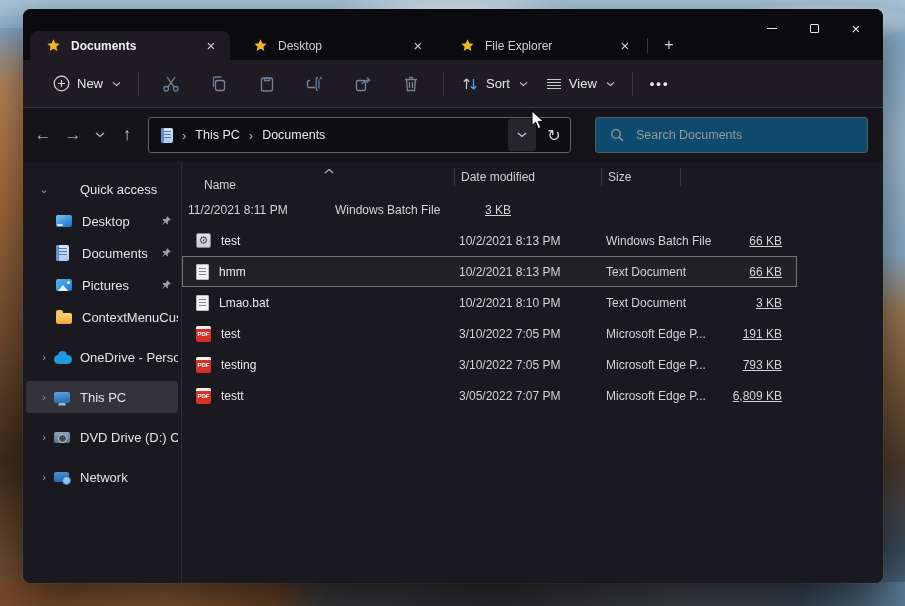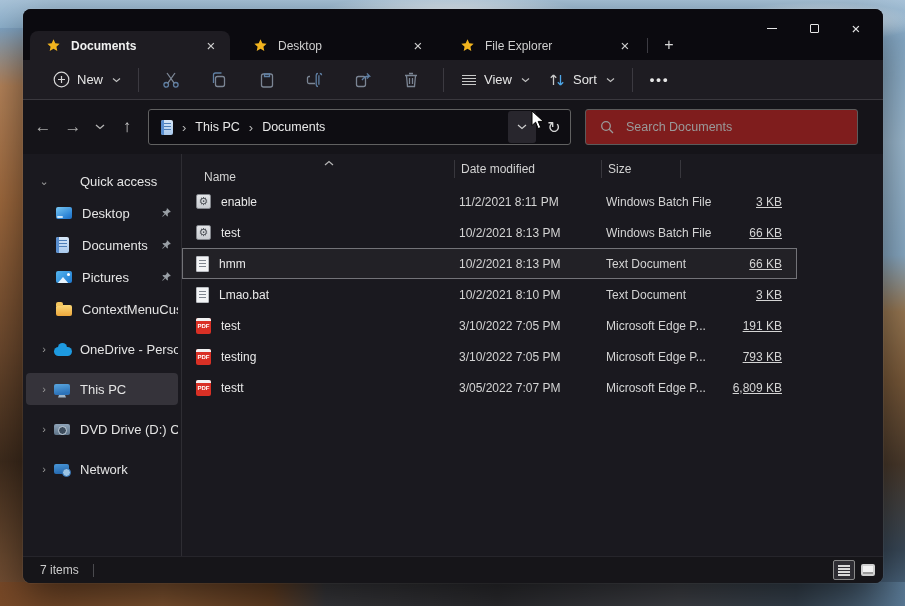--- a/index.html
+++ b/index.html
@@ -40,41 +40,41 @@
   .tab.active .tab-label { font-weight:700; }
   .tab + .tab { margin-left:7px; }
   .tab-star { display:flex; margin-right:10px; }
   .tab-label { flex:1; white-space:nowrap; overflow:hidden; }
   .tab-close { font-size:15px; color:#d0d0d0; width:18px; height:18px; display:flex; align-items:center; justify-content:center; border-radius:3px; }
   .tab-sep { width:1px; height:15px; background:#3c3b42; margin:0 0 7px 3px; }
   .newtab-btn { width:30px; height:26px; margin:0 0 2px 6px; display:flex; align-items:center; justify-content:center;
     color:#d8d8d8; font-size:16px; border-radius:4px; }
 
   
-  .toolbar { height:40px; background:#1e1c22; border-bottom:1px solid #3a383e; display:flex; align-items:center; padding-left:21px; flex:0 0 auto; }
+  .toolbar { height:48px; background:#1e1c22; border-bottom:1px solid #3a383e; display:flex; align-items:center; padding-left:21px; flex:0 0 auto; }
   .tb-btn { display:flex; align-items:center; gap:7px; color:#e6e6e6; font-size:13px; padding:6px 9px; border-radius:4px; }
   .tb-icon-btn { width:38px; height:34px; display:flex; align-items:center; justify-content:center; border-radius:4px; margin:0 5px; }
   .tb-sep { width:1px; height:24px; background:#3c3a41; margin:0 8px; }
   .chev { display:flex; margin-left:2px; }
   svg.icn { display:block; }
 
   
   .addr-row { height:54px; background:#151419; display:flex; align-items:center; flex:0 0 auto; position:relative; }
   .nav-btn { width:30px; height:30px; display:flex; align-items:center; justify-content:center; font-size:17px; color:#a9a9a9; border-radius:4px; }
   .nav-back { margin-left:5px; }
   .nav-chev { font-size:11px; width:24px; }
   .nav-up { color:#c9c9c9; margin-right:6px; }
   .addr-field { width:423px; height:36px; border:1px solid #616161; background:#0e0d12; border-radius:3px;
     display:flex; align-items:center; padding-left:12px; position:relative; }
   .addr-crumbs { display:flex; align-items:center; gap:9px; color:#e8e8e8; font-size:12.5px; flex:1; }
   .crumb-sep { color:#b9b9b9; font-size:13px; }
   .addr-drop { width:28px; height:32px; display:flex; align-items:center; justify-content:center; background:#28262d; border-radius:3px; margin-right:2px; }
   .addr-refresh { width:32px; height:32px; display:flex; align-items:center; justify-content:center; font-size:16px; color:#d5d5d5; }
-  .search-field { width:273px; height:36px; border:1px solid #5b5b5b; background:#7f1d1d; border-radius:3px;
-    margin-left:14px; display:flex; align-items:center; padding-left:14px; gap:12px; }
+  .search-field { width:273px; height:36px; border:1px solid #5b5b5b; background:#0c4a6e; border-radius:3px;
+    margin-left:24px; display:flex; align-items:center; padding-left:14px; gap:12px; }
   .search-ph { color:#9a9a9a; font-size:12.5px; }
 
   
   .body { flex:1; display:flex; min-height:0; background:#1a191f; }
   .sidebar { width:158px; flex:0 0 auto; padding-top:11px; position:relative; }
   .side-divider { width:1px; background:#2e2d33; flex:0 0 auto; }
   .srow { height:32px; display:flex; align-items:center; color:#e4e4e4; font-size:13px; padding-left:8px; position:relative;
     border-radius:4px; margin:0 3px; white-space:nowrap; overflow:hidden; }
   .srow .expander { width:20px; color:#9a9a9a; font-size:11px; text-align:center; flex:0 0 auto; }
   .srow .sicon-box { width:26px; display:flex; justify-content:flex-start; flex:0 0 auto; }
@@ -275,36 +275,36 @@
     </div>
     <div class="tb-icon-btn">
       <svg class="icn" width="20" height="20" viewBox="0 0 20 20" fill="none" stroke="#7b8594" stroke-width="1.3">
           <path d="M4 5.5h12M8 3.5h4"></path>
           <path d="M5.5 5.5l1 11h7l1-11M8.5 8v6M11.5 8v6"></path>
         </svg>
     </div>
     <div class="tb-sep"></div>
 
     <div class="tb-btn">
-      <svg class="icn" width="16" height="14" viewBox="0 0 16 14">
-          <path d="M1 2.5h14M1 5.5h14M1 8.5h14M1 11.5h14" stroke="#c9c9c9" stroke-width="1.2"></path>
-        </svg>
-      <span>View</span>
+      <svg class="icn" width="18" height="16" viewBox="0 0 18 16">
+          <path d="M5.5 13V3M5.5 3L2.8 5.8M5.5 3l2.7 2.8" fill="none" stroke="#c9c9c9" stroke-width="1.3"></path>
+          <path d="M12.5 3v10M12.5 13l-2.7-2.8M12.5 13l2.7-2.8" fill="none" stroke="#4da6e8" stroke-width="1.3"></path>
+        </svg>
+      <span>Sort</span>
       <span class="chev">
           <svg width="9" height="6" viewBox="0 0 9 6">
             <path d="M1 1.5l3.5 3L8 1.5" fill="none" stroke="#bdbdbd" stroke-width="1.2"></path>
           </svg>
         </span>
     </div>
     <div class="tb-btn">
-      <svg class="icn" width="18" height="16" viewBox="0 0 18 16">
-          <path d="M5.5 13V3M5.5 3L2.8 5.8M5.5 3l2.7 2.8" fill="none" stroke="#c9c9c9" stroke-width="1.3"></path>
-          <path d="M12.5 3v10M12.5 13l-2.7-2.8M12.5 13l2.7-2.8" fill="none" stroke="#4da6e8" stroke-width="1.3"></path>
-        </svg>
-      <span>Sort</span>
+      <svg class="icn" width="16" height="14" viewBox="0 0 16 14">
+          <path d="M1 2.5h14M1 5.5h14M1 8.5h14M1 11.5h14" stroke="#c9c9c9" stroke-width="1.2"></path>
+        </svg>
+      <span>View</span>
       <span class="chev">
           <svg width="9" height="6" viewBox="0 0 9 6">
             <path d="M1 1.5l3.5 3L8 1.5" fill="none" stroke="#bdbdbd" stroke-width="1.2"></path>
           </svg>
         </span>
     </div>
     <div class="tb-sep"></div>
     <div class="tb-btn">
       <span style="letter-spacing:2px;font-weight:700;">•••</span>
     </div>
@@ -441,24 +441,20 @@
             <span>Date modified</span>
             <span class="hsep"></span>
           </div>
         <div class="hcol h-size">
             <span>Size</span>
             <span class="hsep"></span>
           </div>
       </div>
       <div class="rows">
           <div class="frow">
-    <span class="fcell f-name">
-      <span class="ic ic-batch"></span>
-      <span>enable</span>
-    </span>
     <span class="fcell f-date">11/2/2021 8:11 PM</span>
     <span class="fcell f-type">Windows Batch File</span>
     <span class="fcell f-size">3 KB</span>
   </div>
           <div class="frow">
     <span class="fcell f-name">
       <span class="ic ic-batch"></span>
       <span>test</span>
     </span>
     <span class="fcell f-date">10/2/2021 8:13 PM</span>
@@ -507,29 +503,17 @@
       <span>testt</span>
     </span>
     <span class="fcell f-date">3/05/2022 7:07 PM</span>
     <span class="fcell f-type">Microsoft Edge P...</span>
     <span class="fcell f-size">6,809 KB</span>
   </div>
         </div>
     </div>
   </div>
 
-  <div class="statusbar">
-    <span class="status-text">7 items</span>
-    <span class="status-div"></span>
-    <div class="view-btns">
-      <div class="vbtn active">
-          <span class="vlines"></span>
-        </div>
-      <div class="vbtn">
-          <span class="vthumb"></span>
-        </div>
-    </div>
-  </div>
 </div>
 
 <svg class="cursor" width="14" height="20" viewBox="0 0 14 20">
   <path d="M1 1 L1 15.5 L4.6 12.2 L7.2 18.6 L9.8 17.5 L7.2 11.4 L12.4 11.4 Z" fill="#fff" stroke="#000" stroke-width="1"></path>
 </svg>
 
 </body></html>

